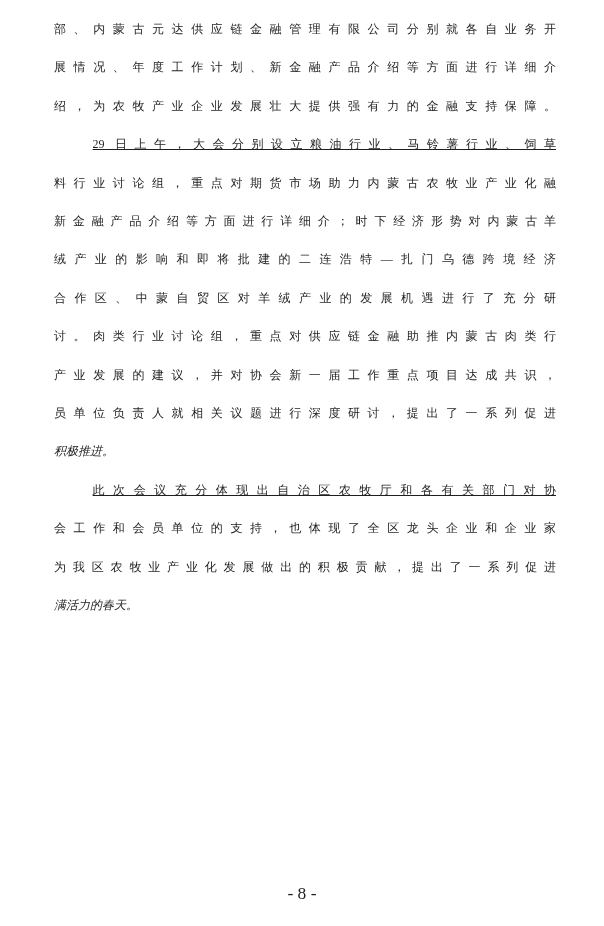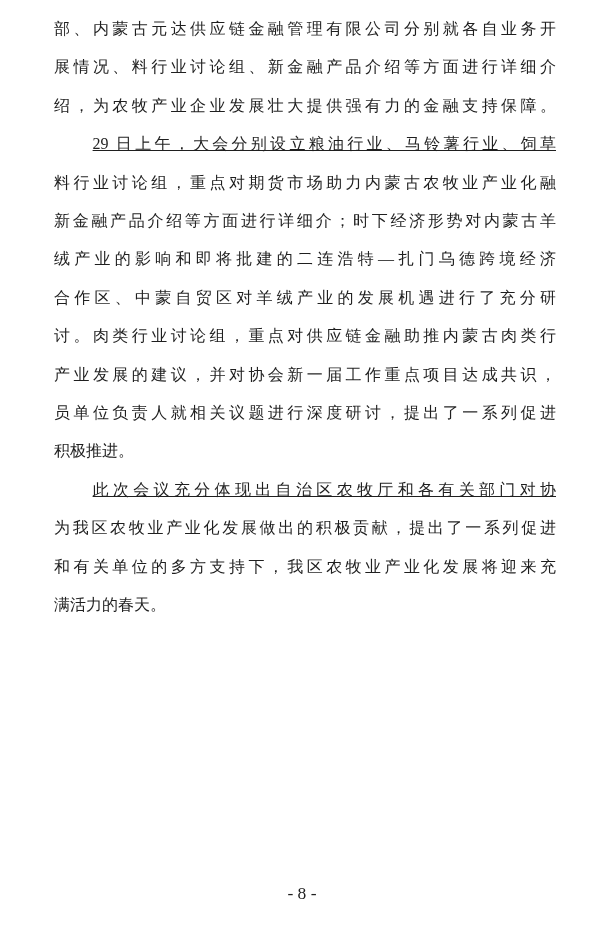--- a/index.html
+++ b/index.html
@@ -14,32 +14,33 @@
     background: #ffffff;
     overflow: hidden;
     font-family: "Liberation Serif", serif;
     color: #1f1f1f;
   }
   .text-block {
     position: absolute;
     left: 54px;
     top: 10px;
     width: 502px;
-    font-size: 16px;
+    font-size: 12px;
     line-height: 38.4px;
     letter-spacing: 0;
   }
   .line {
     text-align: justify;
     text-align-last: justify;
     white-space: normal;
   }
   .line.end {
     text-align: right;
     text-align-last: left;
+    font-style: italic;
   }
   .line.indent {
     text-indent: 38.6px;
     text-decoration: underline;
   }
   .line.source {
     margin-top: 38.4px;   
     text-indent: 44px;
   }
   .footer {
@@ -53,32 +54,32 @@
     color: #1f1f1f;
   }
 </style>
 </head>
 <body>
 
 <div class="page">
 
   <div class="text-block">
     <div class="line">部、内蒙古元达供应链金融管理有限公司分别就各自业务开</div>
-    <div class="line">展情况、料行业讨论组、新金融产品介绍等方面进行详细介</div>
+    <div class="line">展情况、年度工作计划、新金融产品介绍等方面进行详细介</div>
     <div class="line">绍，为农牧产业企业发展壮大提供强有力的金融支持保障。</div>
     <div class="line indent">29 日上午，大会分别设立粮油行业、马铃薯行业、饲草</div>
     <div class="line">料行业讨论组，重点对期货市场助力内蒙古农牧业产业化融</div>
     <div class="line">新金融产品介绍等方面进行详细介；时下经济形势对内蒙古羊</div>
     <div class="line">绒产业的影响和即将批建的二连浩特—扎门乌德跨境经济</div>
     <div class="line">合作区、中蒙自贸区对羊绒产业的发展机遇进行了充分研</div>
     <div class="line">讨。肉类行业讨论组，重点对供应链金融助推内蒙古肉类行</div>
     <div class="line">产业发展的建议，并对协会新一届工作重点项目达成共识，</div>
     <div class="line">员单位负责人就相关议题进行深度研讨，提出了一系列促进</div>
     <div class="line end">积极推进。</div>
     <div class="line indent">此次会议充分体现出自治区农牧厅和各有关部门对协</div>
+    <div class="line">会工作和会员单位的支持，也体现了全区龙头企业和企业家</div>
     <div class="line">为我区农牧业产业化发展做出的积极贡献，提出了一系列促进</div>
-    <div class="line">和有关单位的多方支持下，我区农牧业产业化发展将迎来充</div>
     <div class="line end">满活力的春天。</div>
   </div>
 
   <div class="footer">- 8 -</div>
 
 </div>
 
 </body></html>

